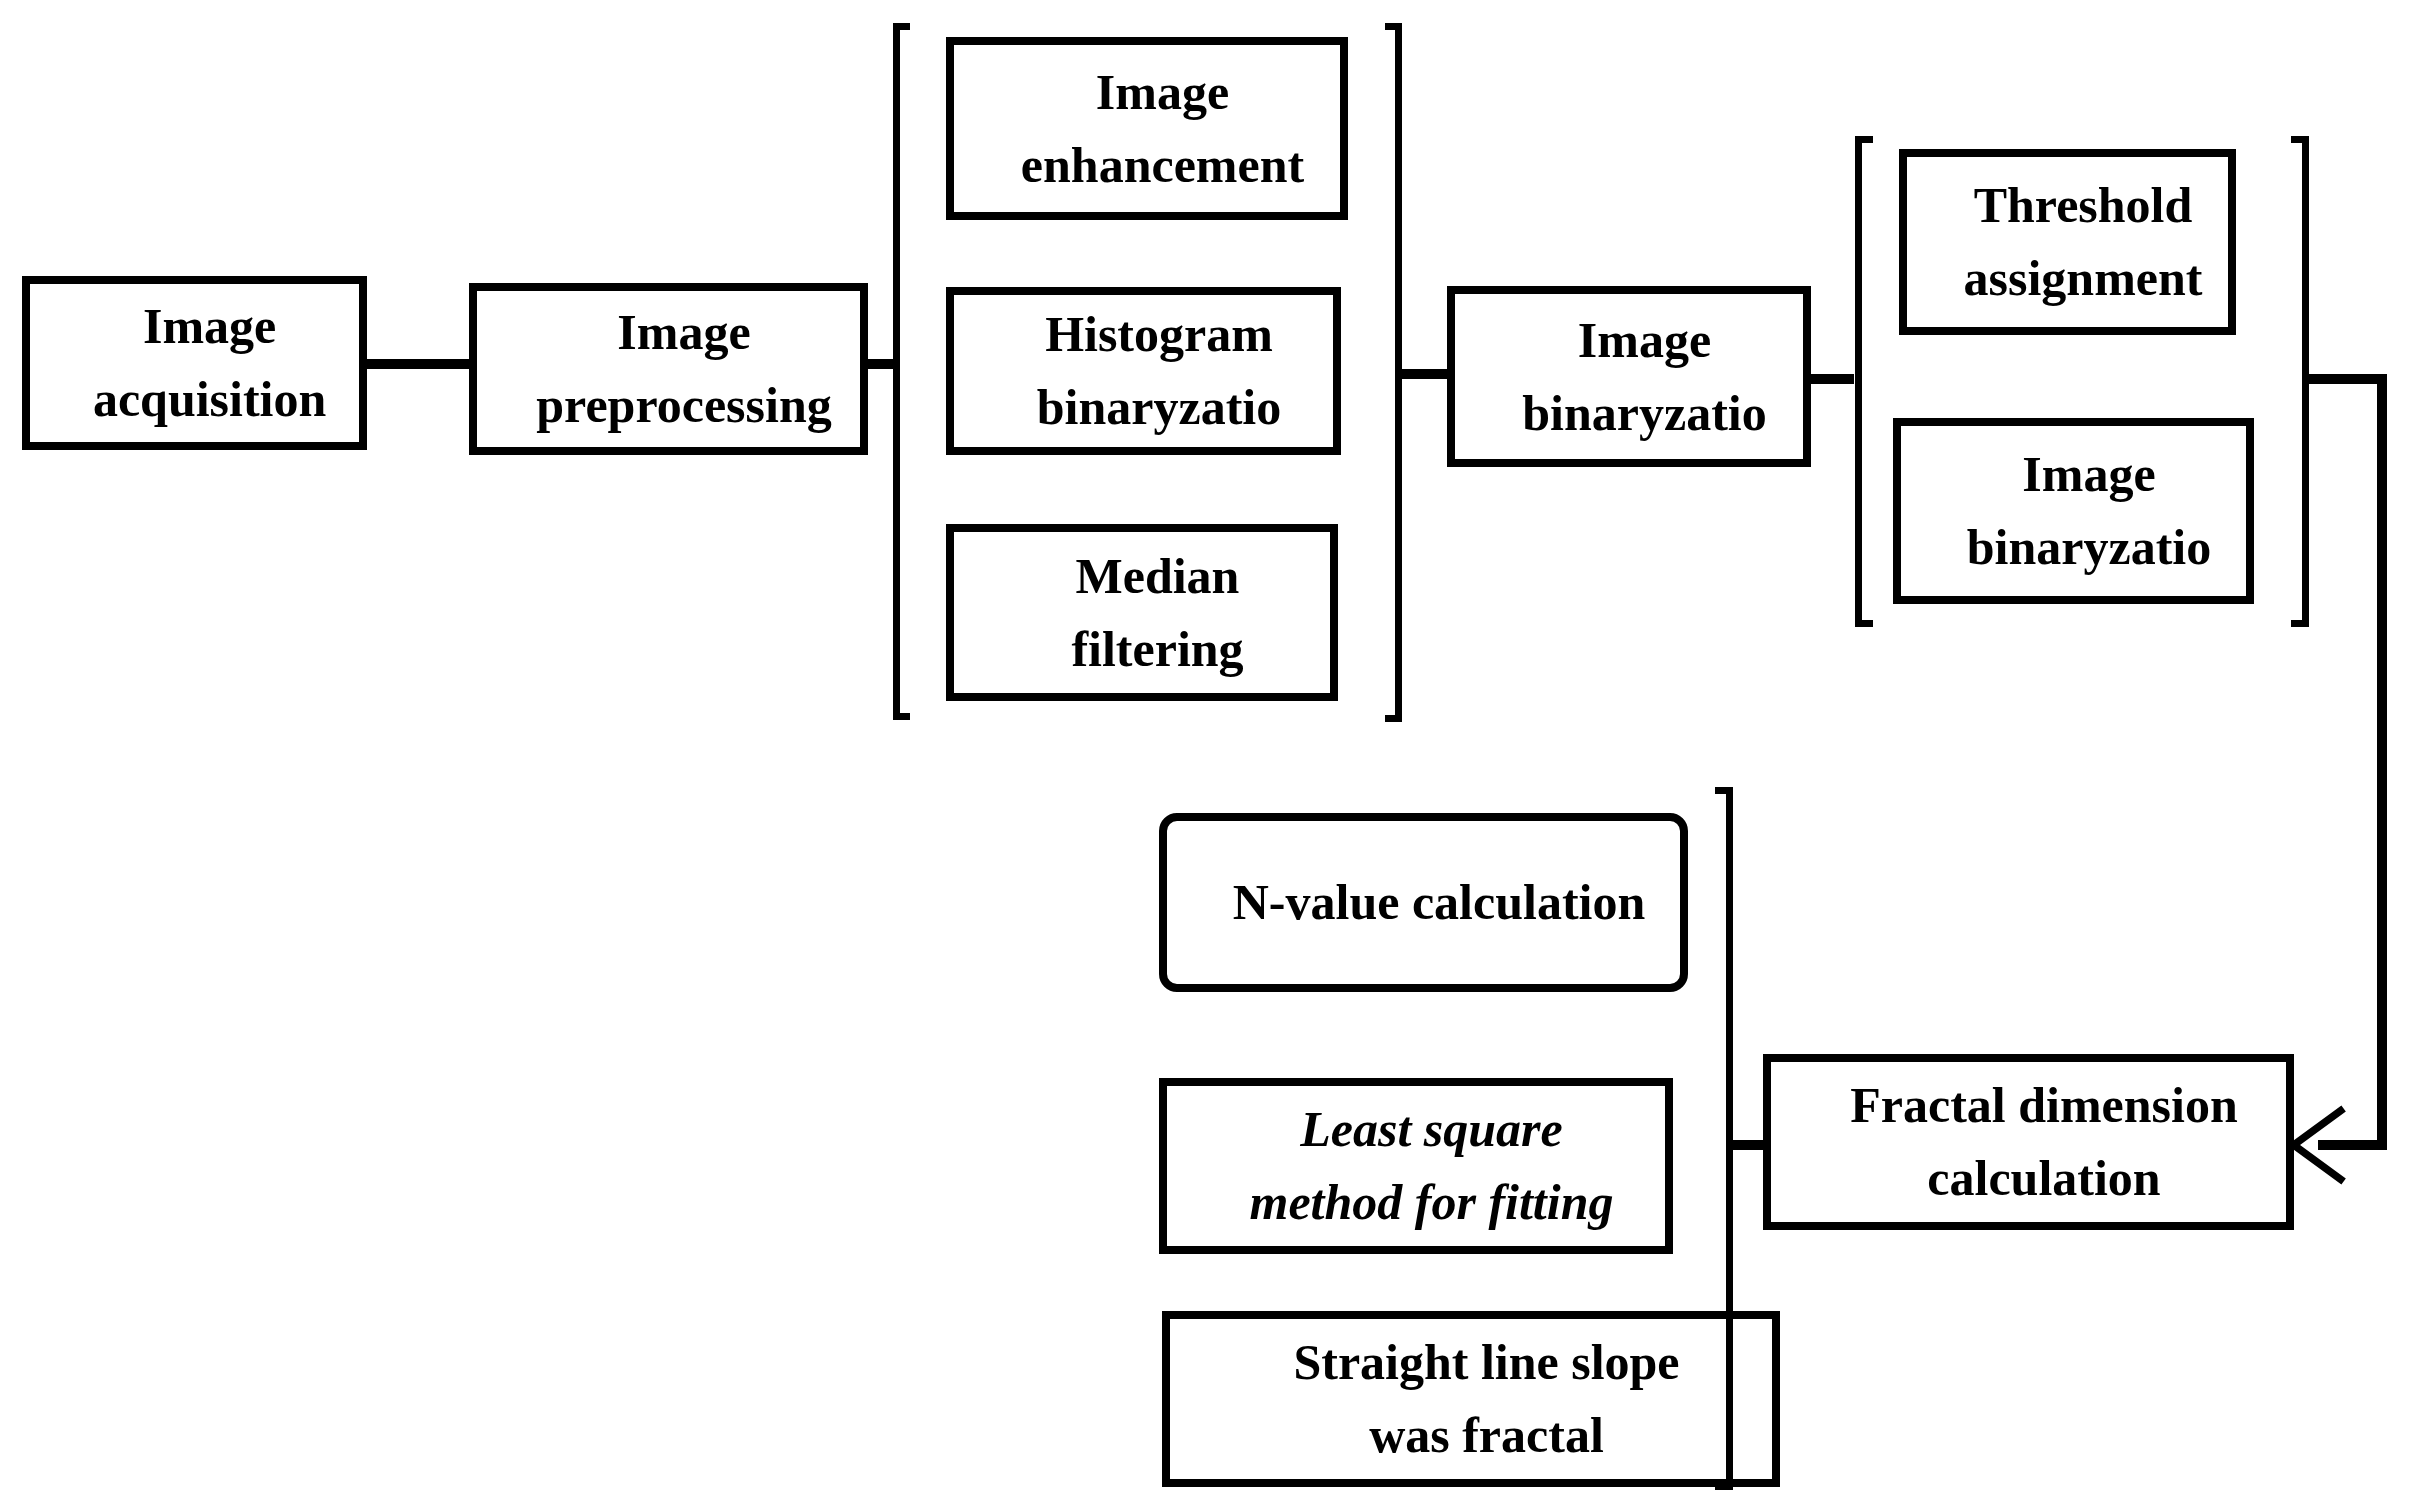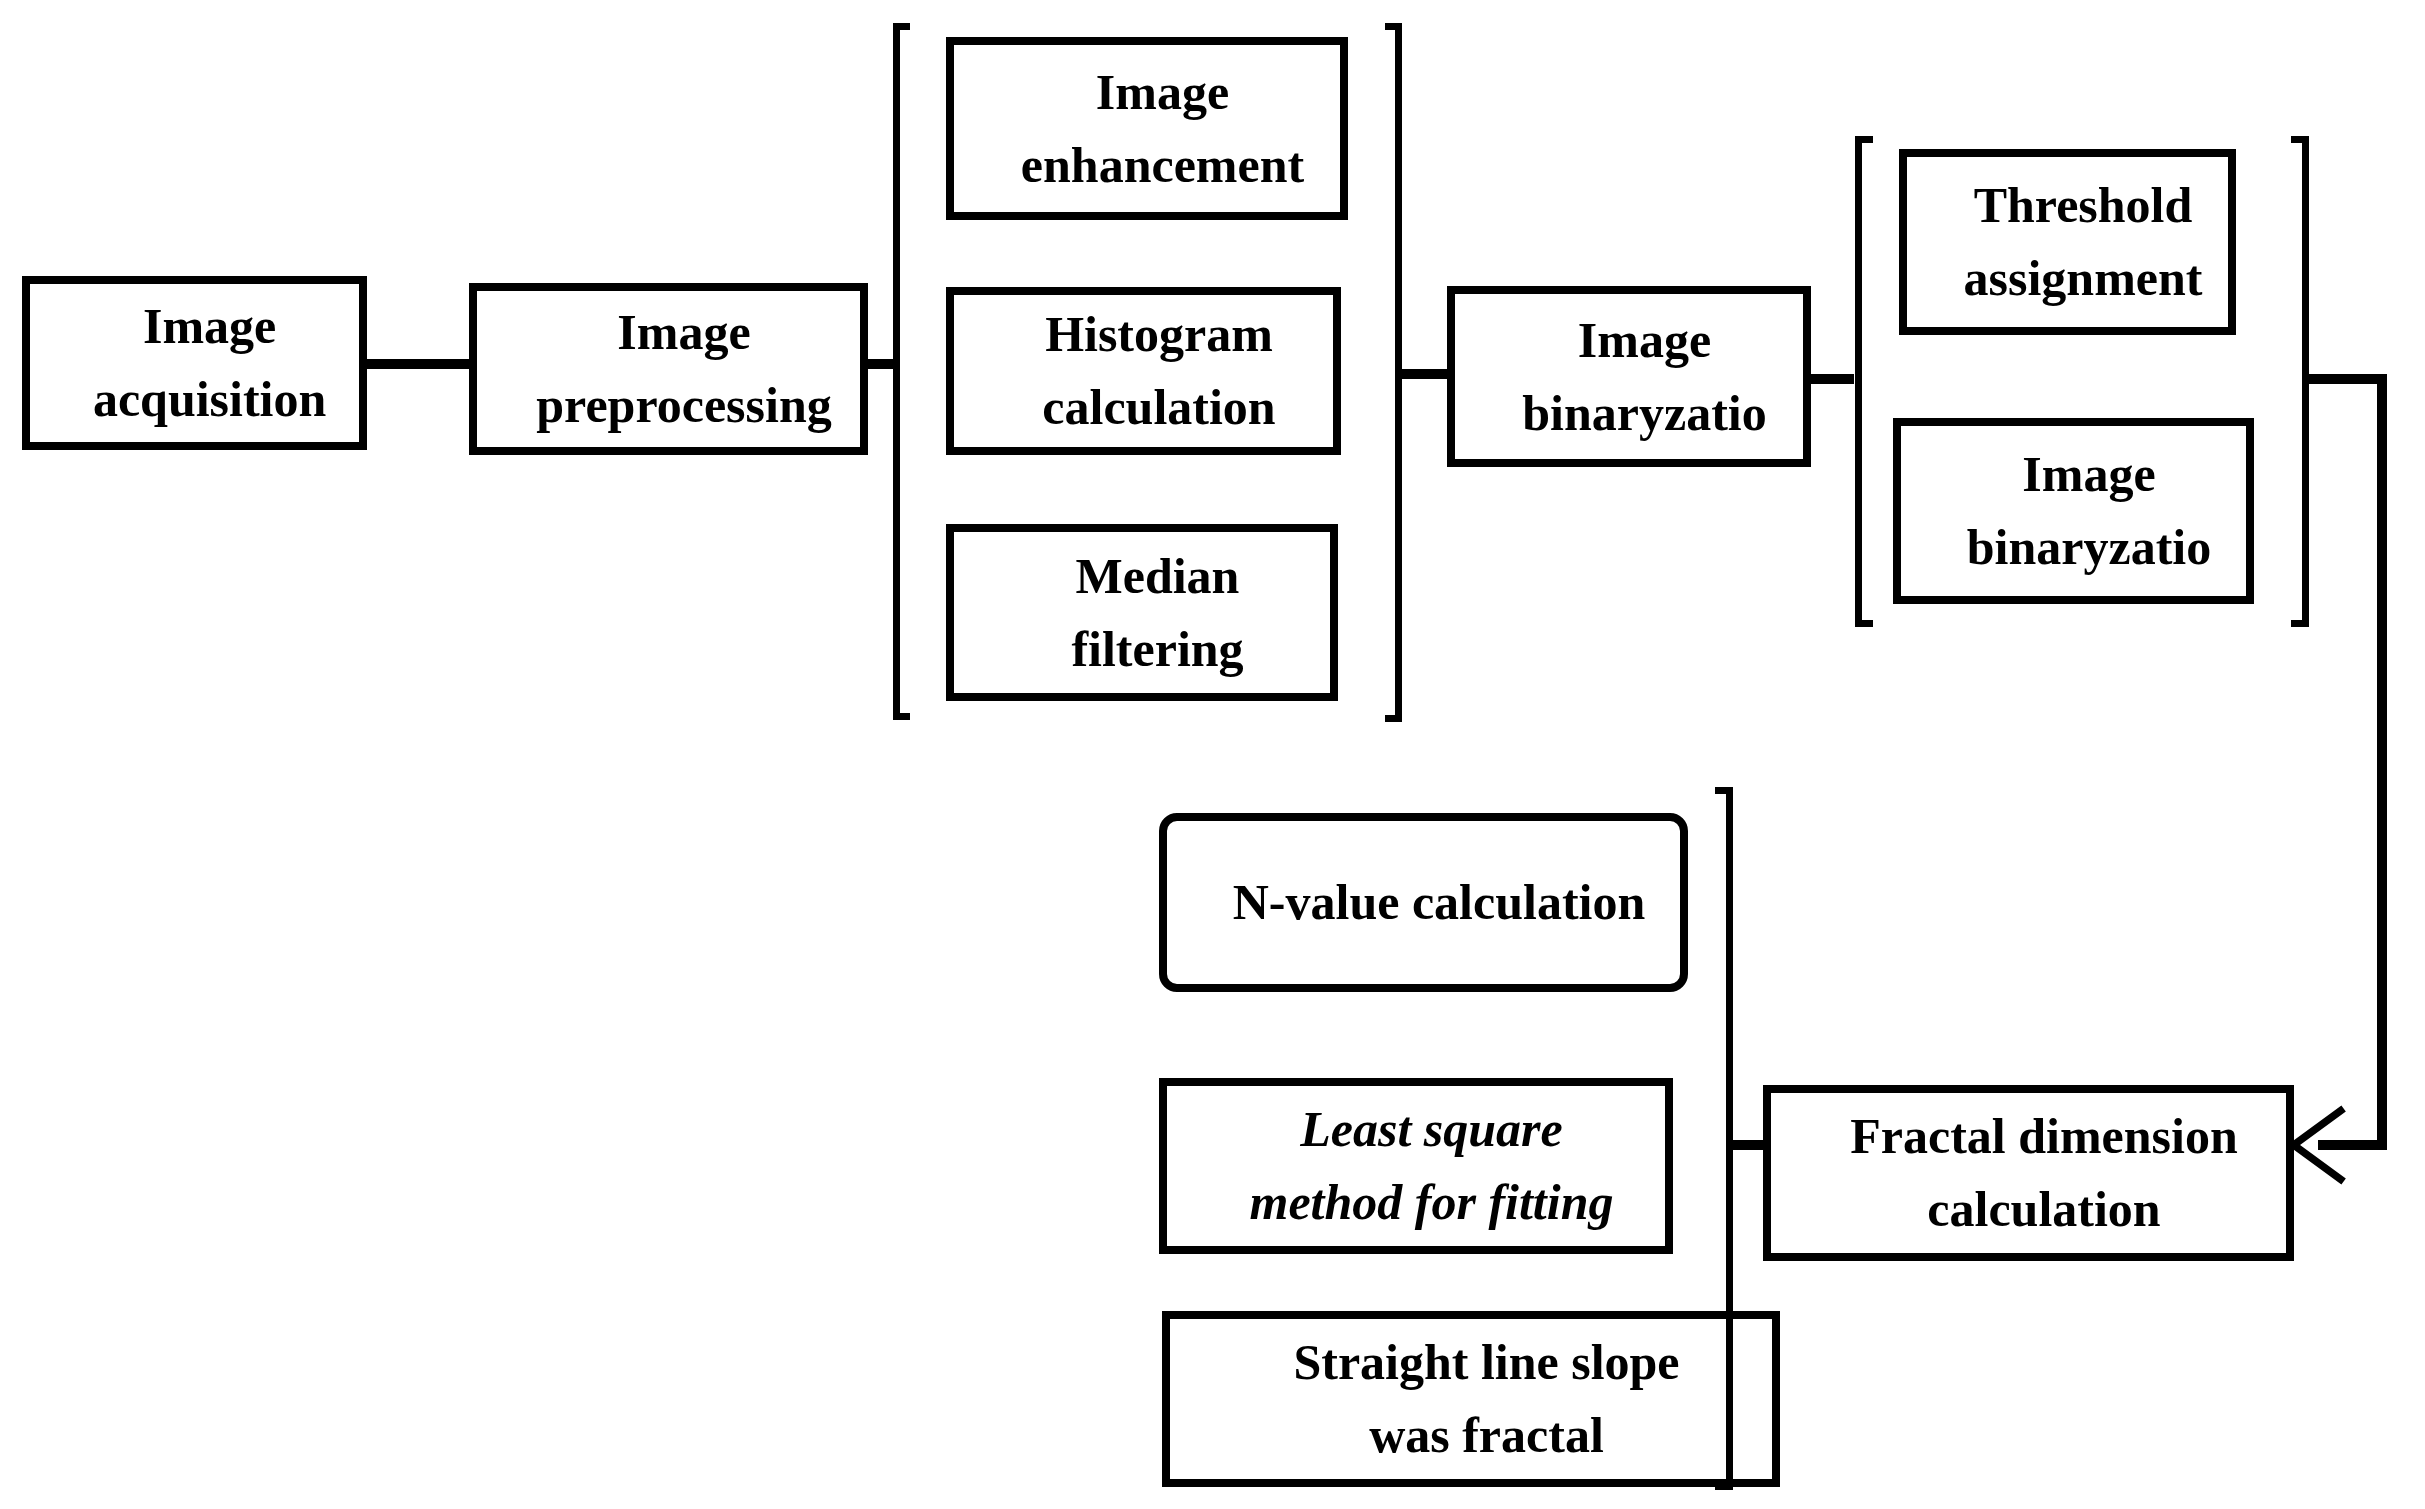--- a/index.html
+++ b/index.html
@@ -50,42 +50,42 @@
     <span>Image
 preprocessing</span>
   </div>
 
   <div class="box" style="left:946px; top:37px;  width:402px; height:183px;">
     <span>Image
 enhancement</span>
   </div>
   <div class="box" style="left:946px; top:287px; width:395px; height:168px;">
     <span>Histogram
-calculation</span>
+binaryzatio</span>
   </div>
   <div class="box" style="left:946px; top:524px; width:392px; height:177px;">
     <span>Median
 filtering</span>
   </div>
 
   <div class="box" style="left:1447px; top:286px; width:364px; height:181px;">
     <span>Image
 binaryzatio</span>
   </div>
 
   <div class="box" style="left:1899px; top:149px; width:337px; height:186px;">
     <span>Threshold
 assignment</span>
   </div>
   <div class="box" style="left:1893px; top:418px; width:361px; height:186px;">
     <span>Image
 binaryzatio</span>
   </div>
 
-  <div class="box" style="left:1763px; top:1054px; width:531px; height:176px;margin-top:31px;">
+  <div class="box" style="left:1763px; top:1054px; width:531px; height:176px;">
     <span>Fractal dimension
 calculation</span>
   </div>
 
   <div class="box" style="left:1159px; top:813px;  width:529px; height:179px;border-radius:18px;">
     <span>N-value calculation</span>
   </div>
   <div class="box" style="left:1159px; top:1078px; width:514px; height:176px;font-style:italic;">
     <span>Least square
 method for fitting</span>

